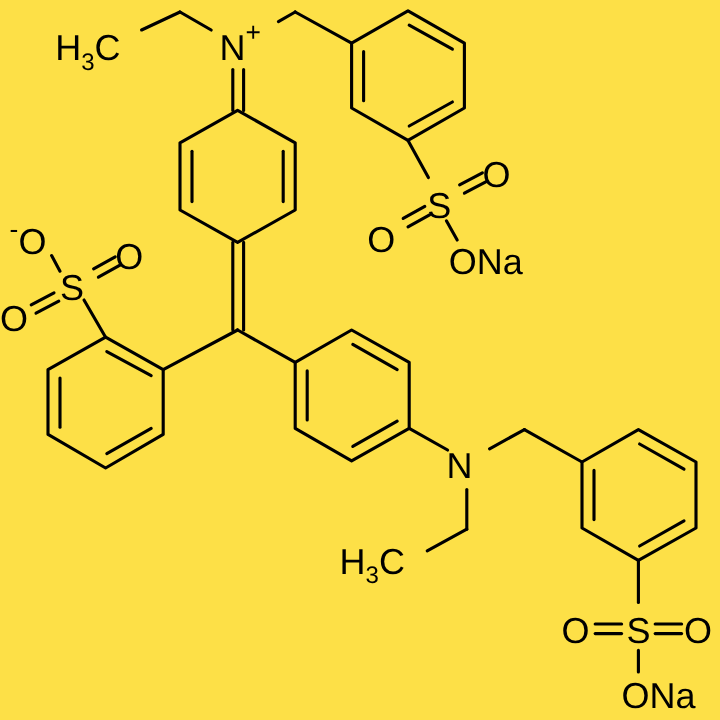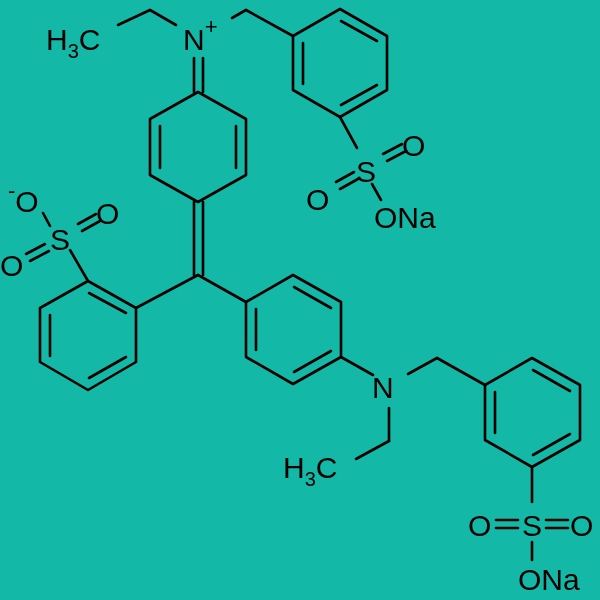--- a/index.html
+++ b/index.html
@@ -1,16 +1,16 @@
 <!DOCTYPE html>
 <html><head>
 <meta charset="utf-8">
 <style>
   html, body { margin: 0; padding: 0; background: #ffffff; }
-  #stage { width: 600px; height: 600px; position: relative; background: #14b8a6; }
+  #stage { width: 600px; height: 600px; position: relative; background: #fde047; }
   svg { display: block; }
   .bond { stroke: #000; stroke-width: 2.6; fill: none; stroke-linecap: round; stroke-linejoin: round; }
   .atom { font-family: "Liberation Sans", sans-serif; font-size: 30px; fill: #000; }
   .sub { font-family: "Liberation Sans", sans-serif; font-size: 20px; fill: #000; }
   .sup { font-family: "Liberation Sans", sans-serif; font-size: 22px; fill: #000; }
 </style>
 </head>
 <body>
 
 <div id="stage">

